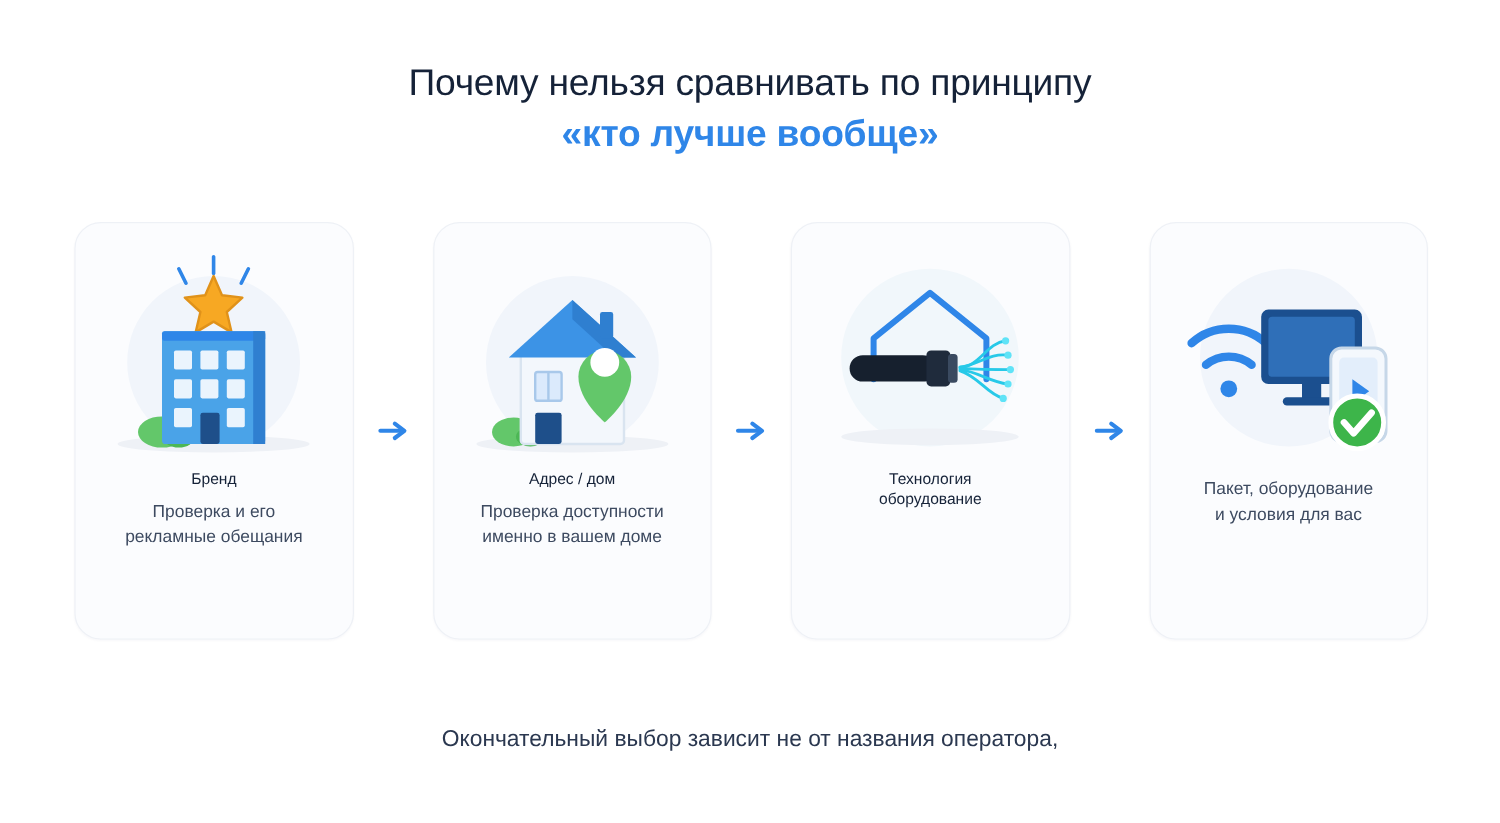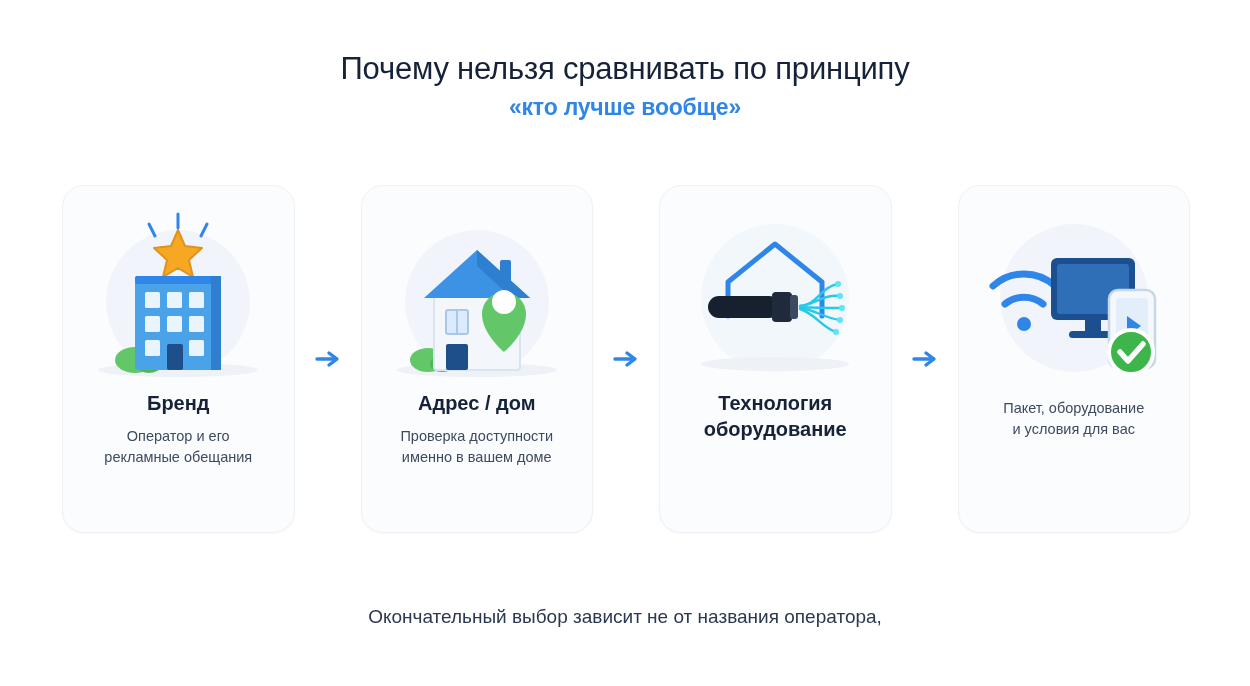--- a/index.html
+++ b/index.html
@@ -29,21 +29,21 @@
     text-align: center;
   }
   .title-line1 {
     font-size: 31px;
     font-weight: normal;
     color: #152238;
     letter-spacing: -0.2px;
     line-height: 1.25;
   }
   .title-line2 {
-    font-size: 23px;
+    font-size: 31px;
     font-weight: bold;
     color: #2f86e8;
     letter-spacing: -0.2px;
     line-height: 1.25;
     margin-top: 4px;
   }
 
   
   .cards {
     position: absolute;
@@ -77,22 +77,22 @@
   }
   .arrow svg { display: block; }
 
   .art {
     width: 230px;
     height: 190px;
     position: relative;
     margin-top: 12px;
   }
   .card-title {
-    font-size: 20px;
-    font-weight: bold;
+    font-size: 13px;
+    font-weight: normal;
     color: #152238;
     text-align: center;
     line-height: 1.32;
     margin-top: 2px;
     padding: 0 14px;
   }
   .card-desc {
     font-size: 14.5px;
     color: #3d4a60;
     text-align: center;
@@ -158,21 +158,21 @@
             <rect x="126" y="118" width="15" height="16" rx="1.5"></rect>
             <rect x="82" y="142" width="15" height="16" rx="1.5"></rect>
             <rect x="126" y="142" width="15" height="16" rx="1.5"></rect>
           </g>
 
           <rect x="104" y="146" width="16" height="26" rx="2" fill="#1e4f8a"></rect>
         </svg>
       </div>
       <div class="card-title">Бренд</div>
       <div class="card-desc">
-        <div>Оператор и его</div>
+        <div>Проверка и его</div>
         <div>рекламные обещания</div>
       </div>
     </div>
 
     <div class="arrow">
       <svg width="26" height="20" viewBox="0 0 26 20" xmlns="http://www.w3.org/2000/svg">
         <path d="M2 10 H18" stroke="#2f86e8" stroke-width="3.4" stroke-linecap="round"></path>
         <path d="M14 4 L22 10 L14 16" fill="none" stroke="#2f86e8" stroke-width="3.4" stroke-linecap="round" stroke-linejoin="round"></path>
       </svg>
     </div>

